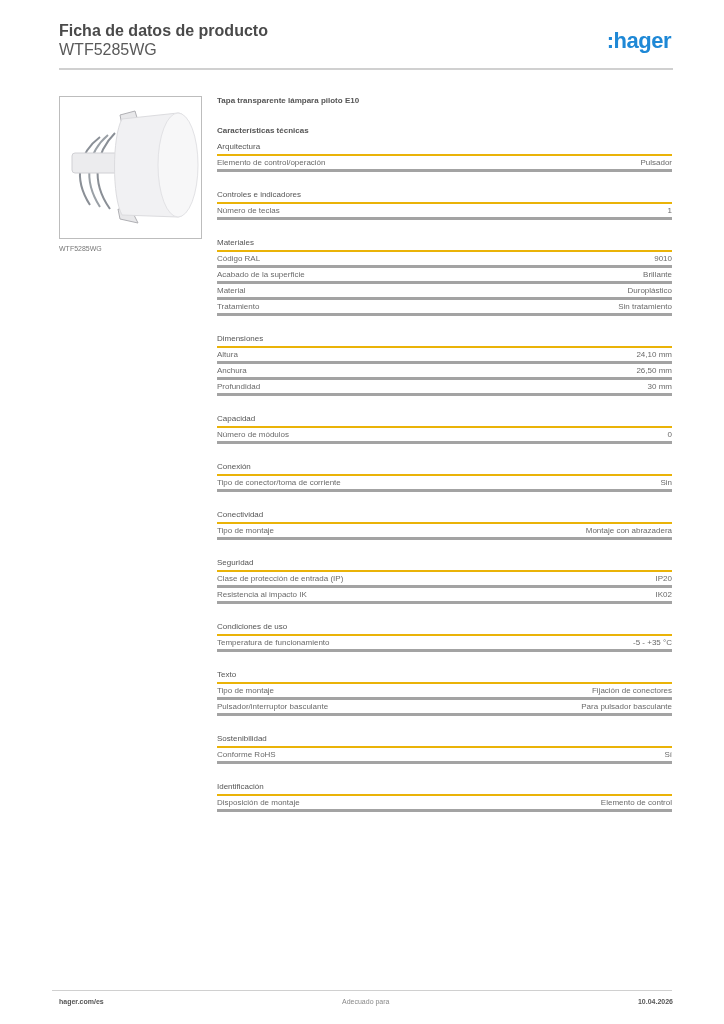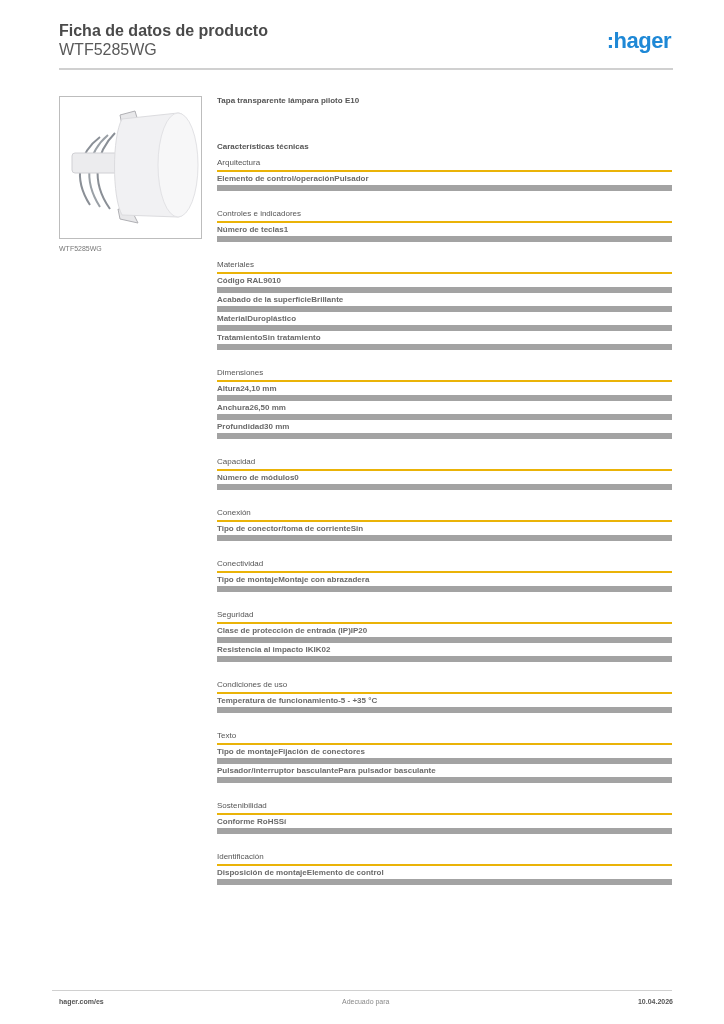--- a/index.html
+++ b/index.html
@@ -10,24 +10,24 @@
   .title { font-size: 16px; font-weight: bold; color: #4a4a4a; line-height: 18px; }
   .subtitle { font-size: 16px; color: #5a5a5a; line-height: 18px; margin-top: 1px; }
   .logo { position: absolute; right: 2px; top: 6px; font-size: 22px; font-weight: bold; letter-spacing: -0.5px; color: #1e88d6; }
   .header-rule { position: absolute; left: 59px; top: 68px; width: 614px; height: 2px; background: #d0d0d0; }
 
   .photo { position: absolute; left: 59px; top: 96px; width: 143px; height: 143px; border: 1px solid #bdbdbd; background: #fff; overflow: hidden; }
   .photo-caption { position: absolute; left: 59px; top: 245px; font-size: 7px; color: #777; }
 
   .content { position: absolute; left: 217px; top: 96px; width: 455px; }
   .desc { font-size: 8px; font-weight: bold; color: #555; height: 14px; line-height: 10px; }
-  .section-title { font-size: 8px; font-weight: bold; color: #555; margin-top: 32px; height: 16px; line-height: 10px; }
+  .section-title { font-size: 8px; font-weight: bold; color: #555; margin-top: 16px; height: 16px; line-height: 10px; }
   .group { margin-top: 18px; }
   .group-title { font-size: 8px; font-weight: normal; color: #555; line-height: 10px; padding-bottom: 2px; border-bottom: 2px solid #eab308; }
-  .row { display: flex; font-size: 8px; color: #6a6a6a; line-height: 13px; border-bottom: 6px solid #a3a3a3; font-weight: bold; }
+  .row { display: flex; justify-content: space-between; font-size: 8px; color: #6a6a6a; line-height: 13px; border-bottom: 3px solid #a3a3a3; }
   .row .v { text-align: right; }
 
   .footer-rule { position: absolute; left: 52px; top: 990px; width: 620px; height: 1px; background: #d0d0d0; }
   .footer { position: absolute; left: 59px; top: 998px; width: 614px; font-size: 7px; color: #666; }
   .footer .left { position: absolute; left: 0; font-weight: bold; color: #555; }
   .footer .mid { position: absolute; left: 283px; color: #888; }
   .footer .right { position: absolute; right: 0; font-weight: bold; color: #555; }
 </style>
 </head>
 <body>

